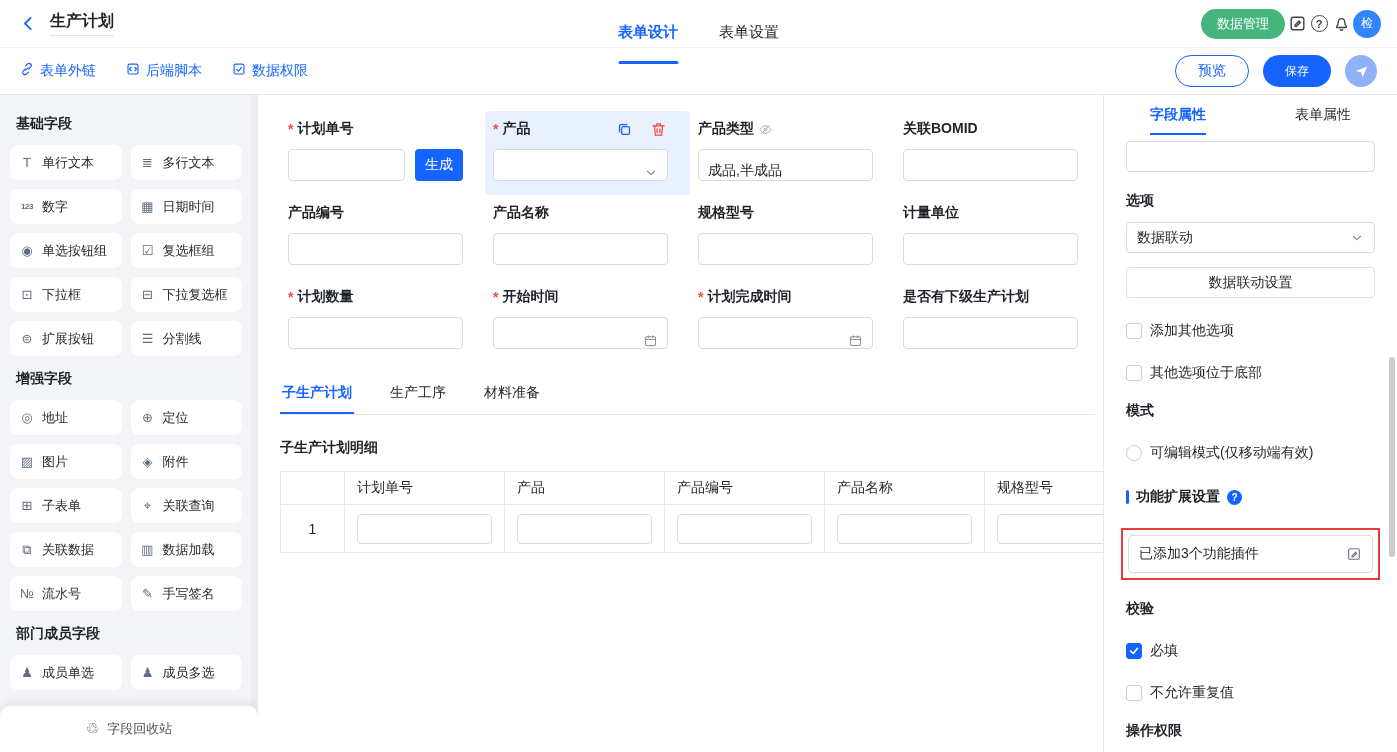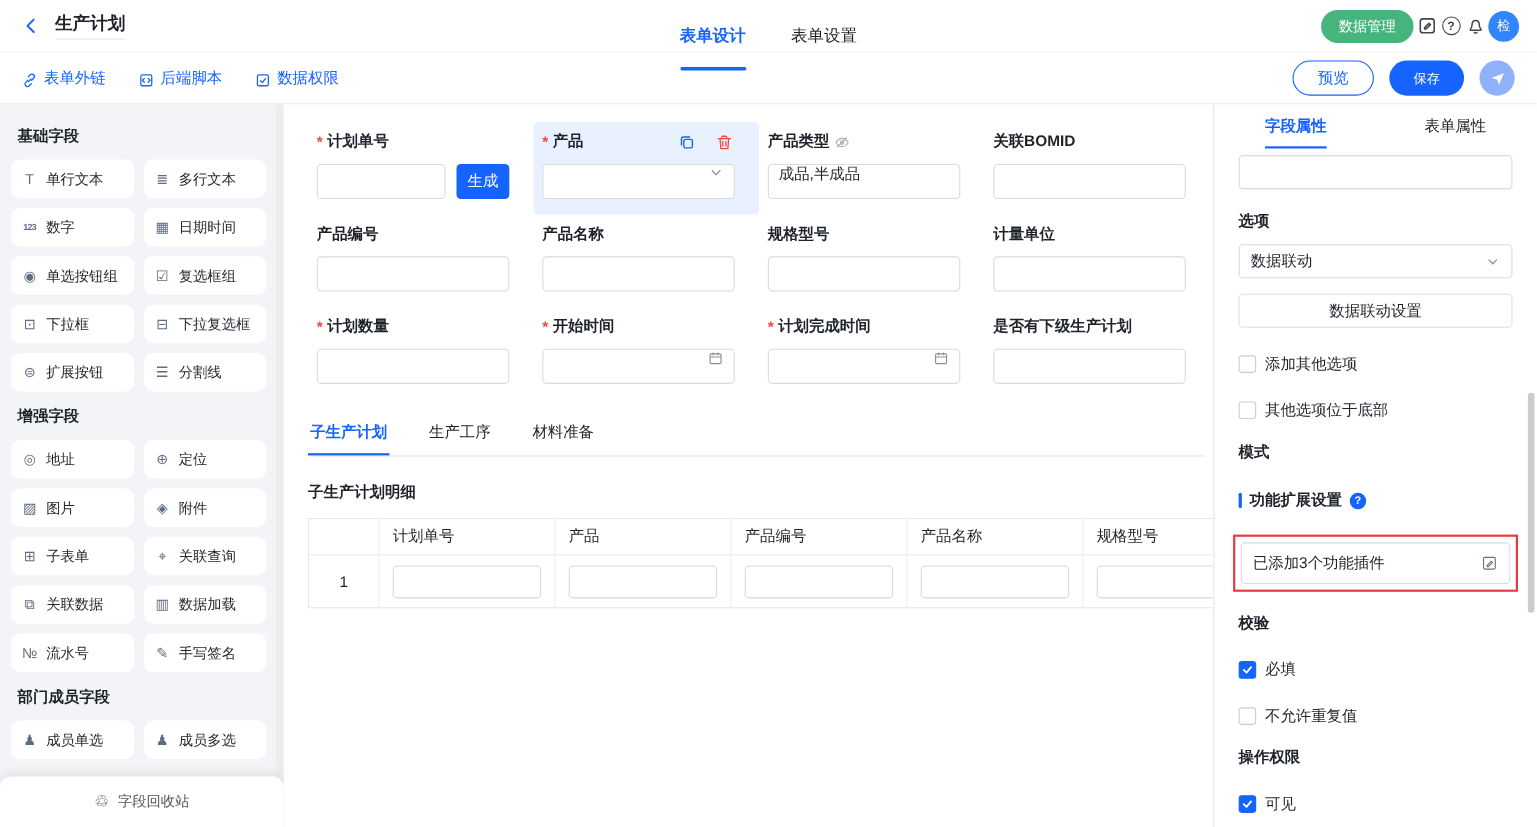--- a/index.html
+++ b/index.html
@@ -22,21 +22,21 @@
   .hicon { width:20px; height:20px; display:flex; align-items:center; justify-content:center; cursor:pointer; }
   .help-circle { width:17px; height:17px; border:1.6px solid #41464d; border-radius:50%; color:#41464d;
                  display:flex; align-items:center; justify-content:center; font-size:11px; font-weight:700; }
   .avatar { width:28px; height:28px; border-radius:50%; background:#3385ff; color:#fff; font-size:12px;
             display:flex; align-items:center; justify-content:center; cursor:pointer; }
 
   
   .subbar { height:47px; display:flex; align-items:center; justify-content:space-between;
             padding:0 20px; border-bottom:1px solid #e5e6eb; background:#fff; }
   .sublinks { display:flex; align-items:center; gap:30px; }
-  .sublink { color:#1664ff; font-size:14px; display:flex; align-items:flex-end; gap:6px; cursor:pointer; }
+  .sublink { color:#1664ff; font-size:14px; display:flex; align-items:flex-start; gap:6px; cursor:pointer; }
   .subactions { display:flex; align-items:center; gap:14px; }
   .btn-preview { height:32px; padding:0 22px; border:1px solid #1664ff; color:#1664ff; background:#fff;
                  border-radius:16px; font-size:14px; cursor:pointer; }
   .btn-save { height:32px; padding:0 22px; border:none; background:#1664ff; color:#fff;
               border-radius:16px; font-size:12px; cursor:pointer; }
   .share-circle { width:32px; height:32px; border-radius:50%; background:#8fb1f9; display:flex;
                   align-items:center; justify-content:center; cursor:pointer; }
 
   
   .page-body { display:flex; height:657px; }
@@ -59,21 +59,21 @@
   .canvas { flex:1; background:#fff; padding:16px 0 0 22px; overflow:hidden; position:relative; }
   .field-row { display:grid; grid-template-columns:repeat(4,1fr); gap:0; width:820px; }
   .field { position:relative; padding:8px 22px 14px 8px; border-radius:4px; }
   .field.selected { background:#e9f0ff; }
   .field-actions { position:absolute; top:8px; right:22px; display:flex; gap:14px; }
   .fact { width:20px; height:20px; display:flex; align-items:center; justify-content:center; cursor:pointer; }
   .flabel { font-size:14px; font-weight:700; margin-bottom:10px; display:flex; align-items:center; gap:4px; min-height:20px; }
   .star { color:#f5483b; font-weight:700; }
   .input-group { display:flex; gap:10px; }
   .finput { height:32px; border:1px solid #d8dade; border-radius:4px; background:#fff; display:flex;
-            align-items:flex-start; justify-content:space-between; padding:0 9px; font-size:14px; color:#1f2329;
+            align-items:flex-end; justify-content:space-between; padding:0 9px; font-size:14px; color:#1f2329;
             flex:1; min-width:0; cursor:text; }
   .btn-generate { height:32px; width:48px; flex:none; background:#1664ff; color:#fff; border:none;
                   border-radius:4px; font-size:14px; cursor:pointer; }
   .icon-right { flex:none; display:flex; align-items:center; }
 
   
   .subtabs { display:flex; gap:34px; border-bottom:1px solid #e5e6eb; margin-top:10px; width:815px; }
   .subtab { padding:11px 2px 12px; font-size:14px; position:relative; cursor:pointer; }
   .subtab.active { color:#1664ff; font-weight:700; }
   .subtab.active::after { content:""; position:absolute; bottom:0; left:0; width:100%; height:2px; background:#1664ff; }
@@ -499,20 +499,24 @@
     <label class="check-row">
       <span class="checkbox"></span>
       <span>添加其他选项</span>
     </label>
     <label class="check-row">
       <span class="checkbox"></span>
       <span>其他选项位于底部</span>
     </label>
 
     <div class="prop-label">模式</div>
+    <label class="check-row">
+      <span class="radio"></span>
+      <span>可编辑模式(仅移动端有效)</span>
+    </label>
 
     <div class="ext-header">
       <span class="blue-bar"></span>
       <span>功能扩展设置</span>
       <span class="q-circle">?</span>
     </div>
 
     <div class="red-annotation">
       <div class="plugin-row">
         <span>已添加3个功能插件</span>

